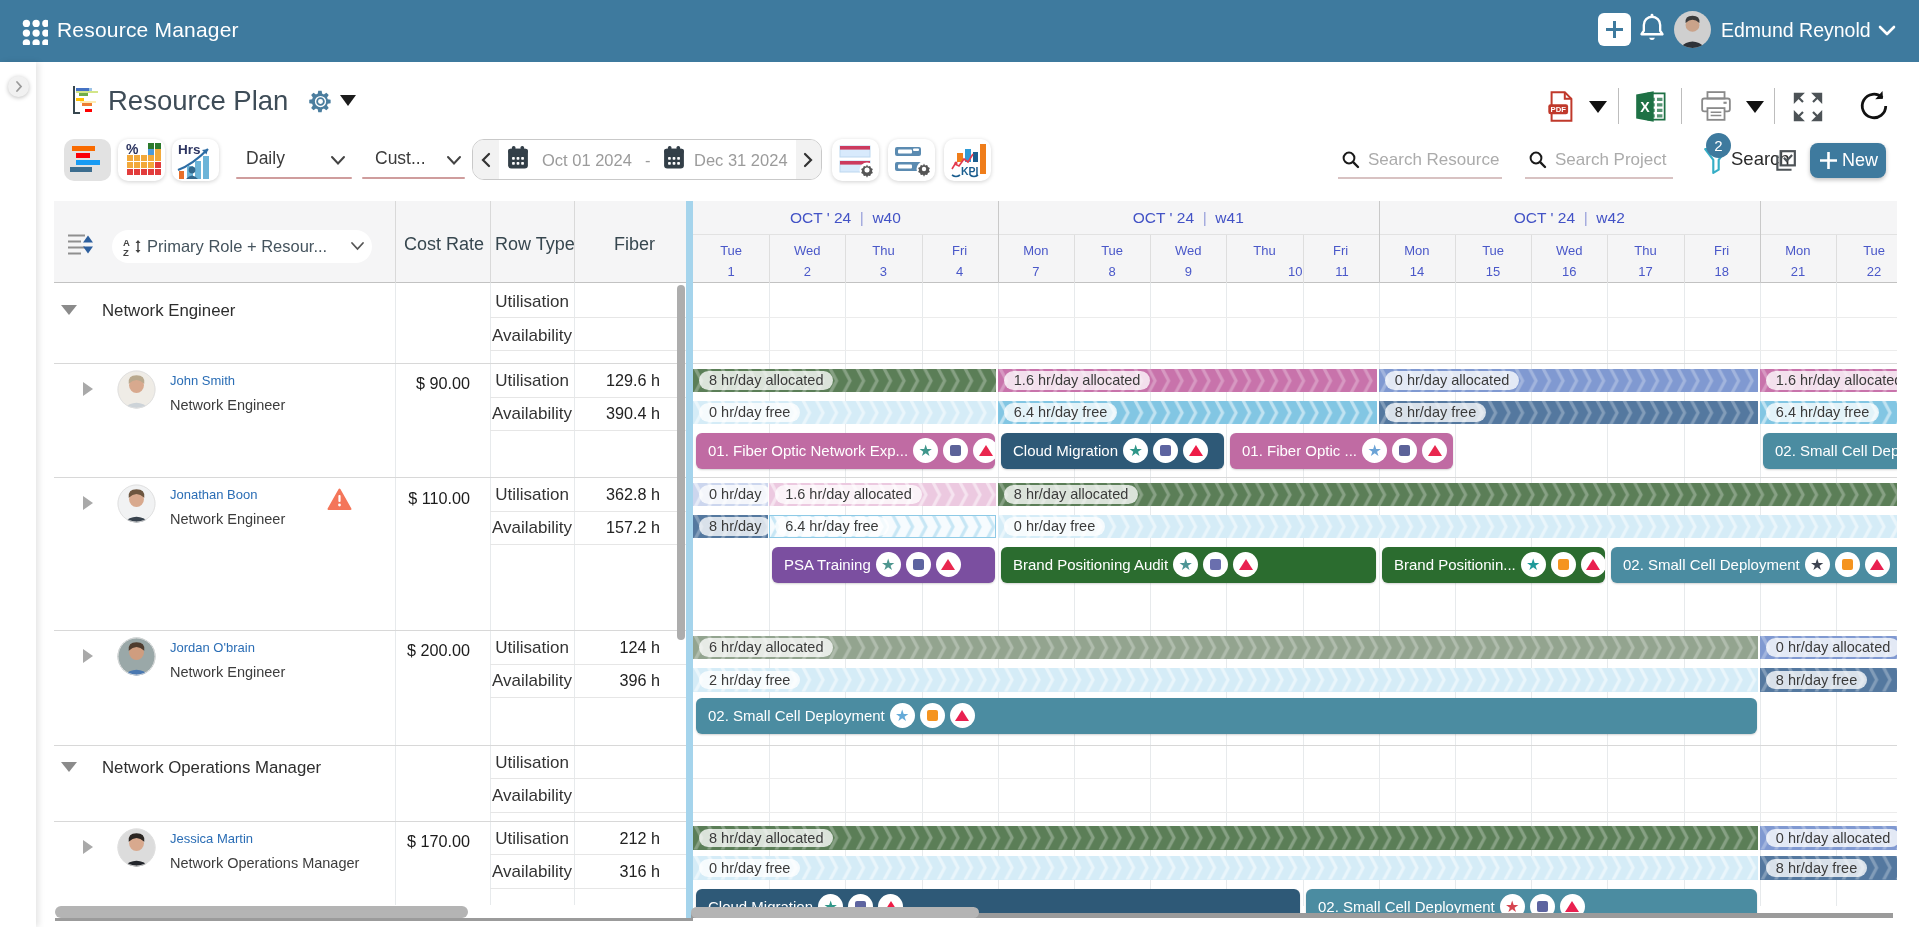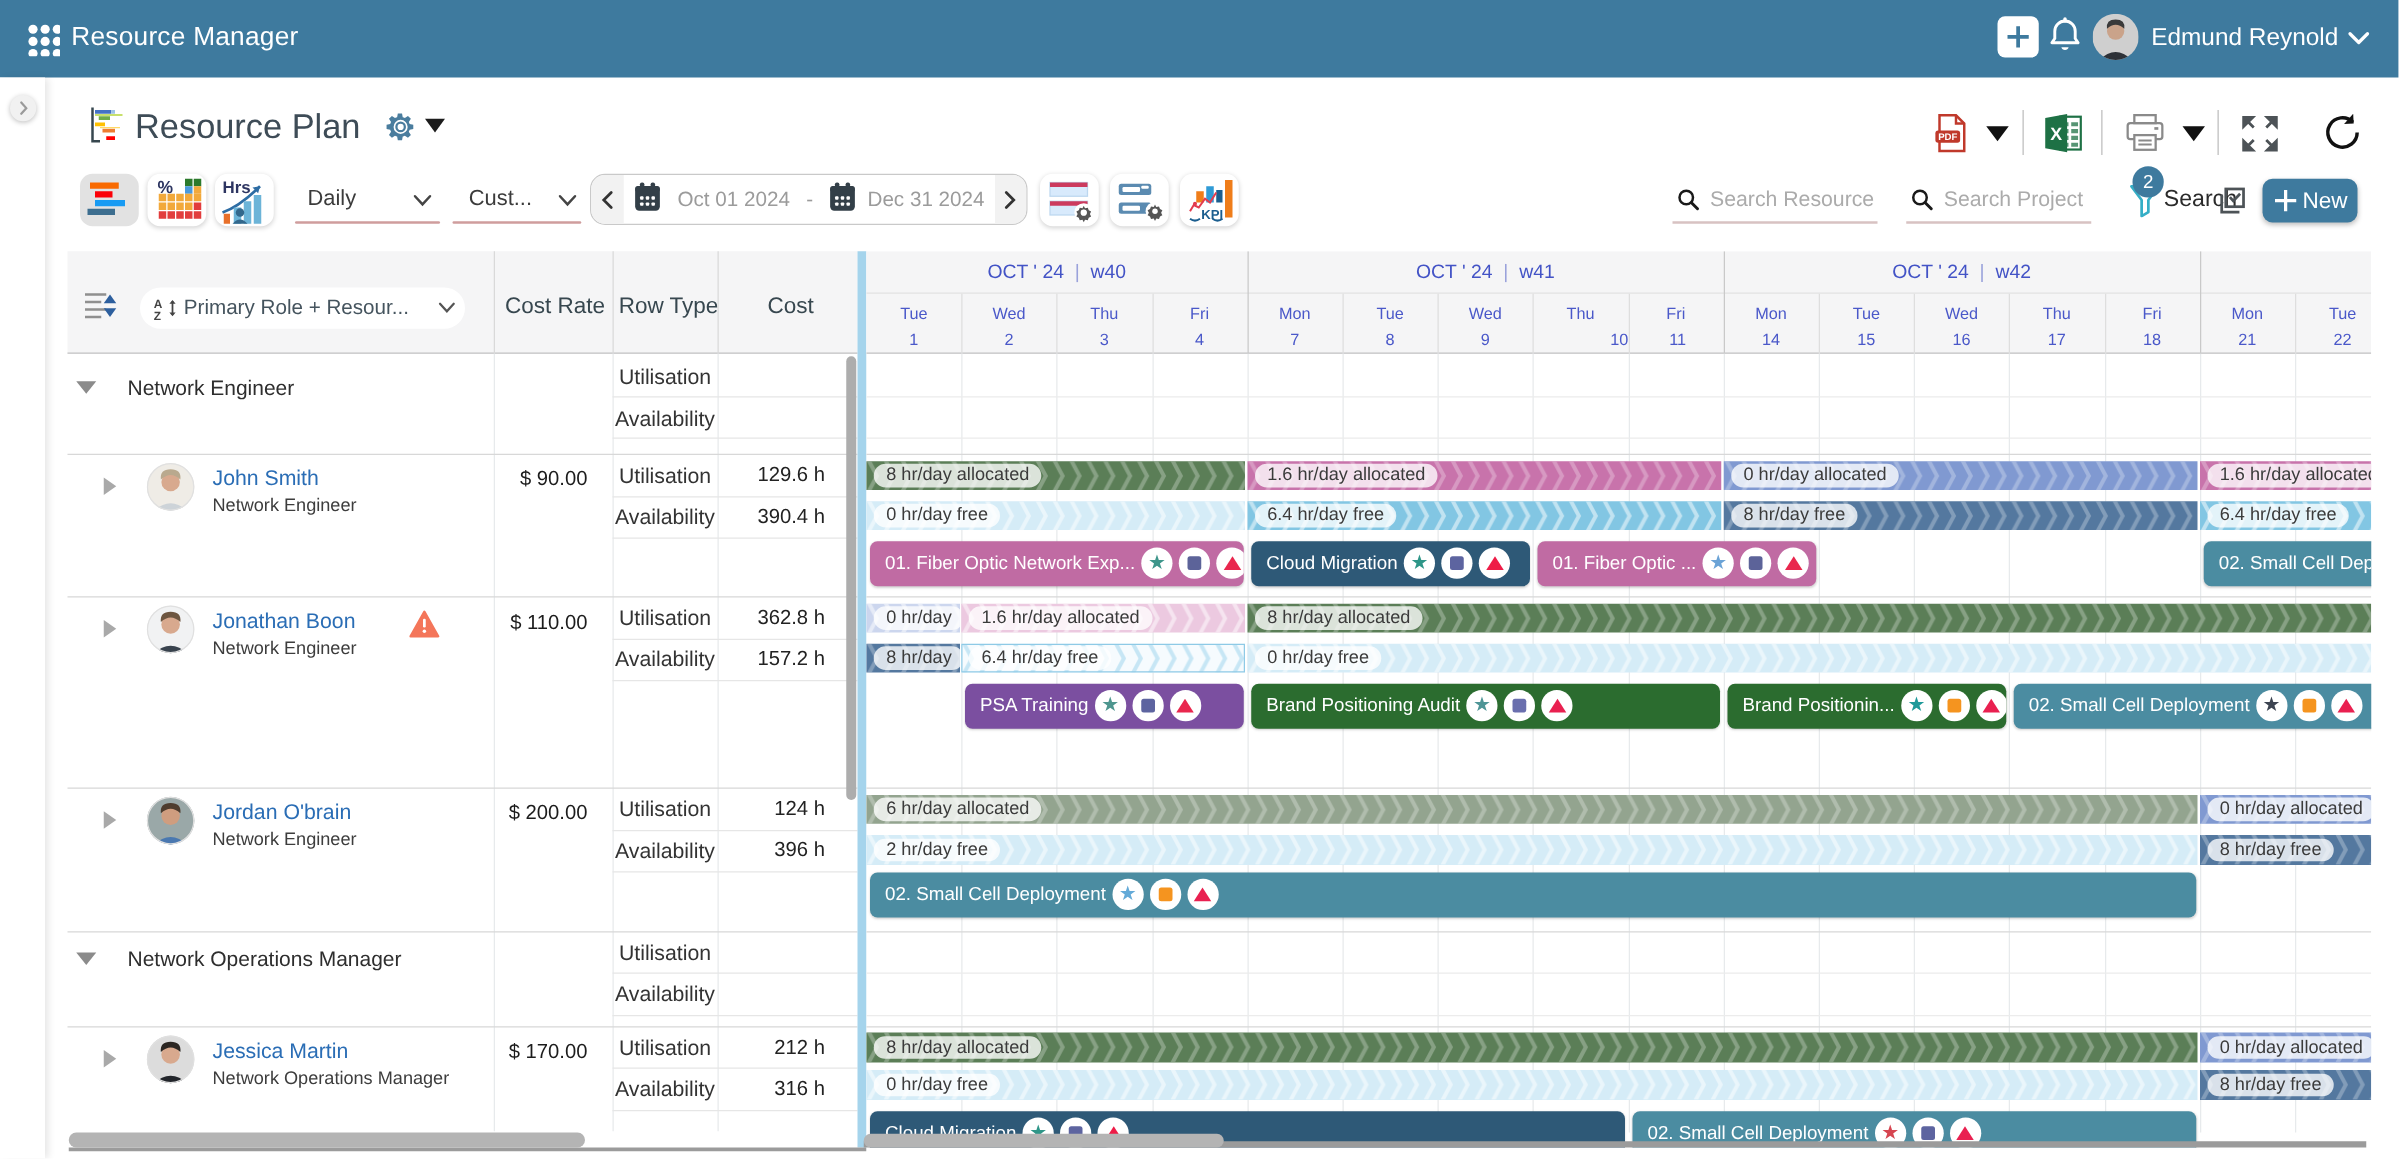--- a/index.html
+++ b/index.html
@@ -10,21 +10,21 @@
 .pill{position:absolute;left:6px;top:2.5px;height:18.5px;line-height:18.5px;border-radius:10px;
  padding:0 10px;font-size:14.5px;color:#3b3b3b;background:rgba(255,255,255,.78);white-space:nowrap;}
 .tb{position:absolute;height:35.5px;border-radius:6px;display:flex;align-items:center;
  padding-left:12px;color:#fff;font-size:15px;white-space:nowrap;overflow:hidden;box-shadow:0 1px 2px rgba(0,0,0,.18);}
 .badge{width:25px;height:25px;border-radius:50%;background:#fff;flex:0 0 25px;display:flex;align-items:center;justify-content:center;margin-left:5px;}
 .badge .st{font-size:16px;line-height:1;}
 .badge .sq{width:11px;height:11px;border-radius:2px;}
 .badge .tr{width:0;height:0;border-left:7px solid transparent;border-right:7px solid transparent;border-bottom:11px solid #e8254b;}
 .vline{position:absolute;width:1px;background:#e7eaec;}
 .daytxt{position:absolute;color:#4a58c9;font-size:13px;text-align:center;}
-.nm{position:absolute;color:#2a6db5;font-size:17px;white-space:nowrap;}
+.nm{position:absolute;color:#2a6db5;font-size:13px;white-space:nowrap;}
 .rl{position:absolute;color:#3d3d3d;font-size:14.5px;white-space:nowrap;}
 .ct{position:absolute;color:#1c1c1c;font-size:16.2px;width:92px;text-align:right;white-space:nowrap;}
 .rt{position:absolute;color:#333;font-size:17px;width:84px;text-align:center;}
 .tt{position:absolute;color:#222;font-size:16.2px;width:100px;text-align:right;}
 .hdrcell{position:absolute;color:#37474f;font-size:18px;}
 .tri-r{width:0;height:0;border-top:7px solid transparent;border-bottom:7px solid transparent;border-left:10px solid #a9a9a9;}
 .tri-d{width:0;height:0;border-left:8px solid transparent;border-right:8px solid transparent;border-top:10px solid #8b8b8b;}
 svg{display:block;}
 
 </style></head><body>
@@ -307,21 +307,21 @@
 <text x="1" y="19" font-size="9.5" font-weight="bold" fill="#444" font-family="Liberation Sans">Z</text>
 <path d="M13.5 6 l2.5-3 2.5 3z M13.5 13 l2.5 3 2.5-3z" fill="#444"></path>
       <path d="M16 4 v11" stroke="#444" stroke-width="1.4"></path>
     </svg>
 <div class="abs" style="left:147px;top:237px;color:#45545e;font-size:16.5px;">Primary Role + Resour...</div>
 <svg class="abs" style="left:350px;top:241px" width="15" height="11">
       <path d="M2 2 L7.5 8 L13 2" fill="none" stroke="#555" stroke-width="1.8" stroke-linecap="round"></path>
     </svg>
 <div class="hdrcell" style="left:404px;top:234px;">Cost Rate</div>
 <div class="hdrcell" style="left:495px;top:234px;">Row Type</div>
-<div class="hdrcell" style="left:614px;top:234px;">Cost</div>
+<div class="hdrcell" style="left:614px;top:234px;">Fiber</div>
 <div class="abs" style="left:395px;top:201px;width:1px;height:82px;background:#d9d9d9;"></div>
 <div class="vline" style="left:395px;top:283px;height:622px;"></div>
 <div class="abs" style="left:490px;top:201px;width:1px;height:82px;background:#d9d9d9;"></div>
 <div class="vline" style="left:490px;top:283px;height:622px;"></div>
 <div class="abs" style="left:574px;top:201px;width:1px;height:82px;background:#d9d9d9;"></div>
 <div class="vline" style="left:574px;top:283px;height:622px;"></div>
 <div class="abs" style="left:54px;top:363px;width:632px;height:1px;background:#d8d8d8;"></div>
 <div class="abs" style="left:54px;top:477px;width:632px;height:1px;background:#d8d8d8;"></div>
 <div class="abs" style="left:54px;top:630px;width:632px;height:1px;background:#d8d8d8;"></div>
 <div class="abs" style="left:54px;top:745px;width:632px;height:1px;background:#d8d8d8;"></div>

